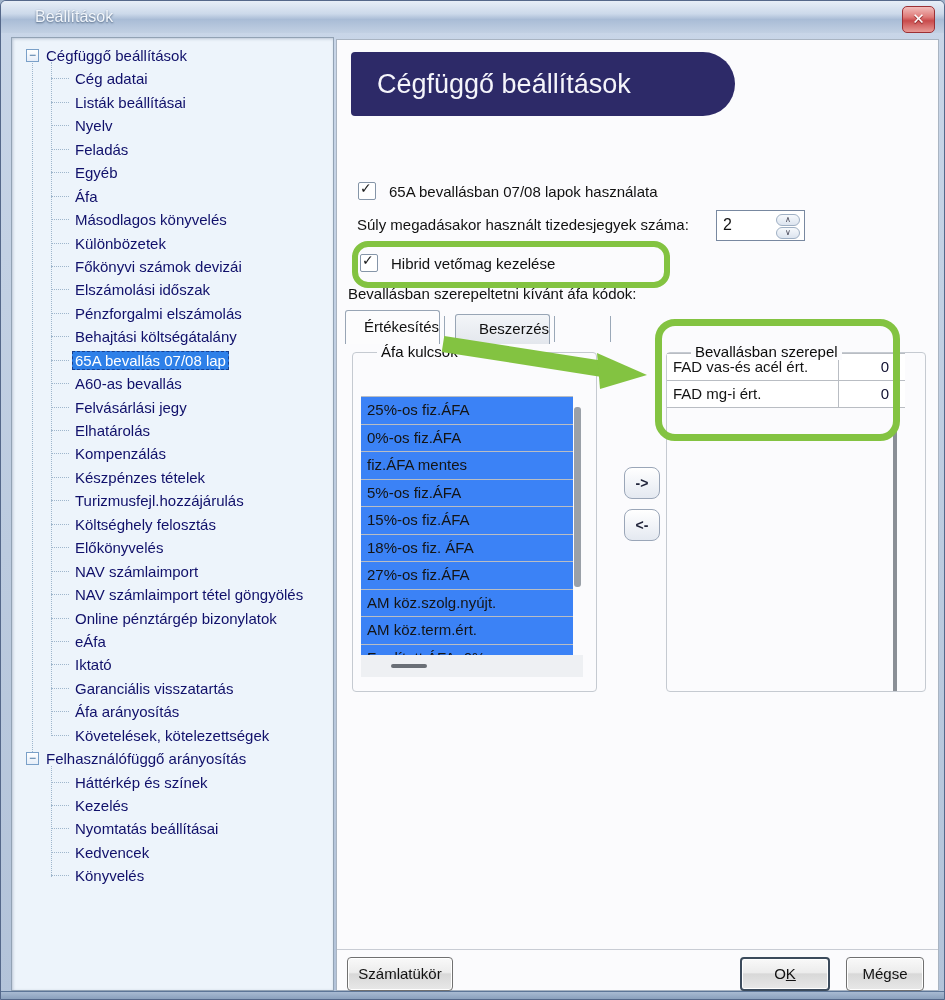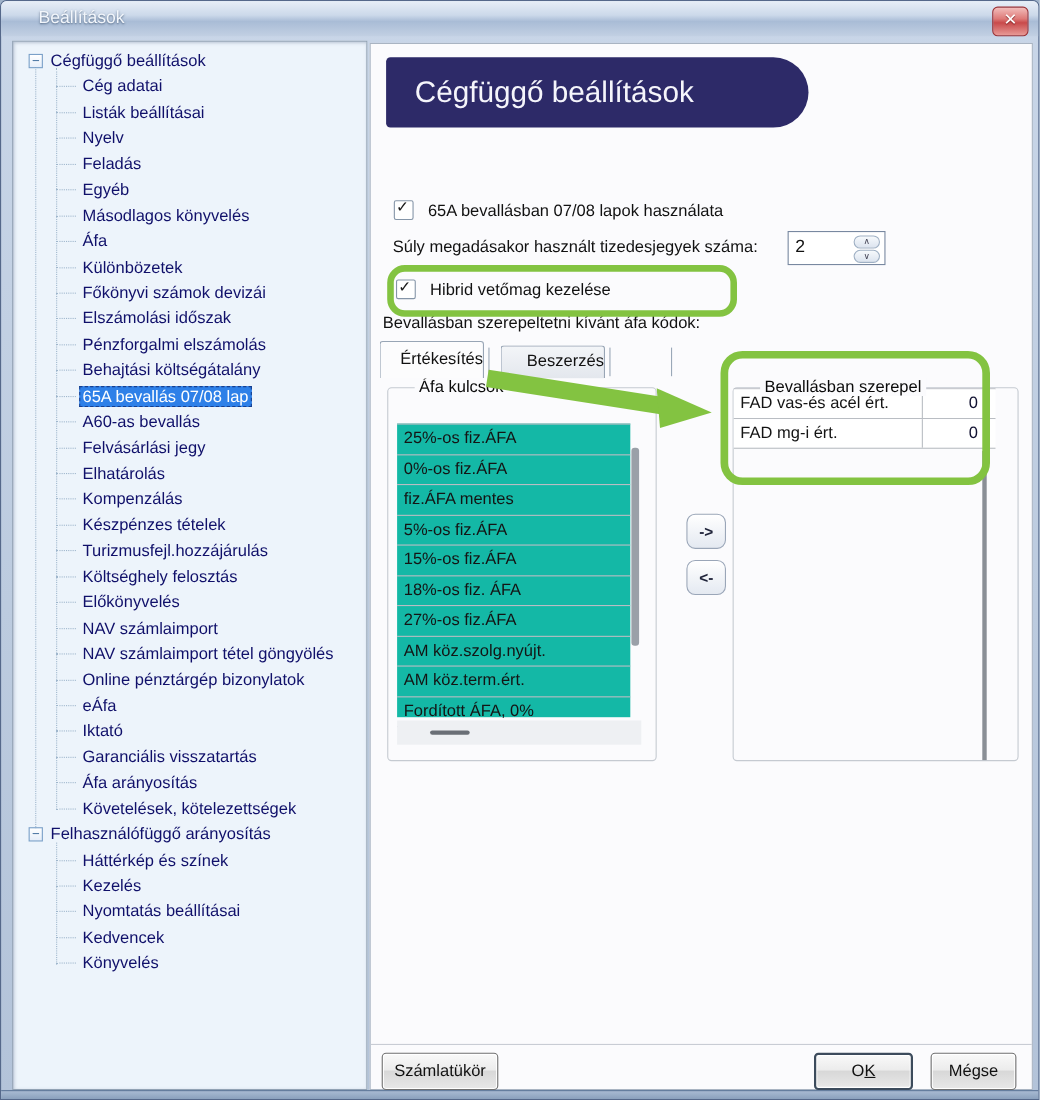--- a/index.html
+++ b/index.html
@@ -43,21 +43,21 @@
   .vatlabel{position:absolute;left:11px;top:245px;font-size:15px;color:#111;}
   .tab{position:absolute;box-sizing:border-box;border:1px solid #98a5b5;border-bottom:none;border-radius:3px 3px 0 0;
        text-align:right;font-size:15px;color:#111;cursor:pointer;}
   .tab.active{left:8px;top:270px;width:95px;height:34px;line-height:32px;background:#fcfcfd;z-index:2;}
   .tab.inactive{left:118px;top:274px;width:95px;height:30px;line-height:28px;background:linear-gradient(#f3f5f8,#e3e7ed);}
   .tabdiv{position:absolute;top:276px;height:26px;border-left:1px solid #9aa8b8;}
   .gbox{position:absolute;border:1px solid #c5cad1;border-radius:4px;box-sizing:border-box;}
   .gb1{left:15px;top:312px;width:245px;height:340px;}
   .gb2{left:329px;top:312px;width:260px;height:340px;}
   .legend{position:absolute;top:-10px;left:24px;background:#fbfbfd;padding:0 4px;font-size:15px;color:#0a0a0a;}
-  .list{position:absolute;background:#14b8a6;border-top:1px solid #b9bdc3;}
+  .list{position:absolute;background:#3b82f6;border-top:1px solid #b9bdc3;margin-top:11px;}
   #list1{left:8px;top:32px;width:212px;height:266px;}
   .lrow{height:26.5px;line-height:26px;border-bottom:1px solid #b9bdc3;padding-left:6px;font-size:15px;color:#141414;white-space:nowrap;overflow:hidden;}
   .vsb1{position:absolute;left:219px;top:34px;width:11px;height:262px;}
   .vsb1 .thumb{position:absolute;left:2px;top:20px;width:7px;height:180px;background:#9aa0a8;border-radius:3px;cursor:pointer;}
   .hsb1{position:absolute;left:8px;top:302px;width:222px;height:22px;background:#eef0f3;}
   .hsb1 .thumb{position:absolute;left:30px;top:9px;width:36px;height:4px;background:#6a6f76;border-radius:2px;cursor:pointer;}
   #list2{left:8px;top:32px;width:238px;height:1px;border-top:1px solid #b9bdc3;background:transparent;}
   .rrow{display:flex;height:26px;line-height:25px;border-bottom:1px solid #b9bdc3;background:#fff;font-size:15px;color:#141414;}
   .rname{flex:1;padding-left:6px;white-space:nowrap;overflow:hidden;}
   .rval{width:50px;text-align:right;padding-right:16px;border-left:1px solid #b9bdc3;color:#101030;}
@@ -98,22 +98,22 @@
   <div class="sidebar">
     <div id="tree">
         <div class="tgroup">
           <div class="trow root"><span class="minus">−</span><span class="rootlabel">Cégfüggő beállítások</span></div>
           <div class="kids">
             <div class="trow kid"><span class="kidlabel">Cég adatai</span></div>
             <div class="trow kid"><span class="kidlabel">Listák beállításai</span></div>
             <div class="trow kid"><span class="kidlabel">Nyelv</span></div>
             <div class="trow kid"><span class="kidlabel">Feladás</span></div>
             <div class="trow kid"><span class="kidlabel">Egyéb</span></div>
+            <div class="trow kid"><span class="kidlabel">Áfa</span></div>
             <div class="trow kid"><span class="kidlabel">Másodlagos könyvelés</span></div>
-            <div class="trow kid"><span class="kidlabel">Áfa</span></div>
             <div class="trow kid"><span class="kidlabel">Különbözetek</span></div>
             <div class="trow kid"><span class="kidlabel">Főkönyvi számok devizái</span></div>
             <div class="trow kid"><span class="kidlabel">Elszámolási időszak</span></div>
             <div class="trow kid"><span class="kidlabel">Pénzforgalmi elszámolás</span></div>
             <div class="trow kid"><span class="kidlabel">Behajtási költségátalány</span></div>
             <div class="trow kid"><span class="kidlabel sel">65A bevallás 07/08 lap</span></div>
             <div class="trow kid"><span class="kidlabel">A60-as bevallás</span></div>
             <div class="trow kid"><span class="kidlabel">Felvásárlási jegy</span></div>
             <div class="trow kid"><span class="kidlabel">Elhatárolás</span></div>
             <div class="trow kid"><span class="kidlabel">Kompenzálás</span></div>

